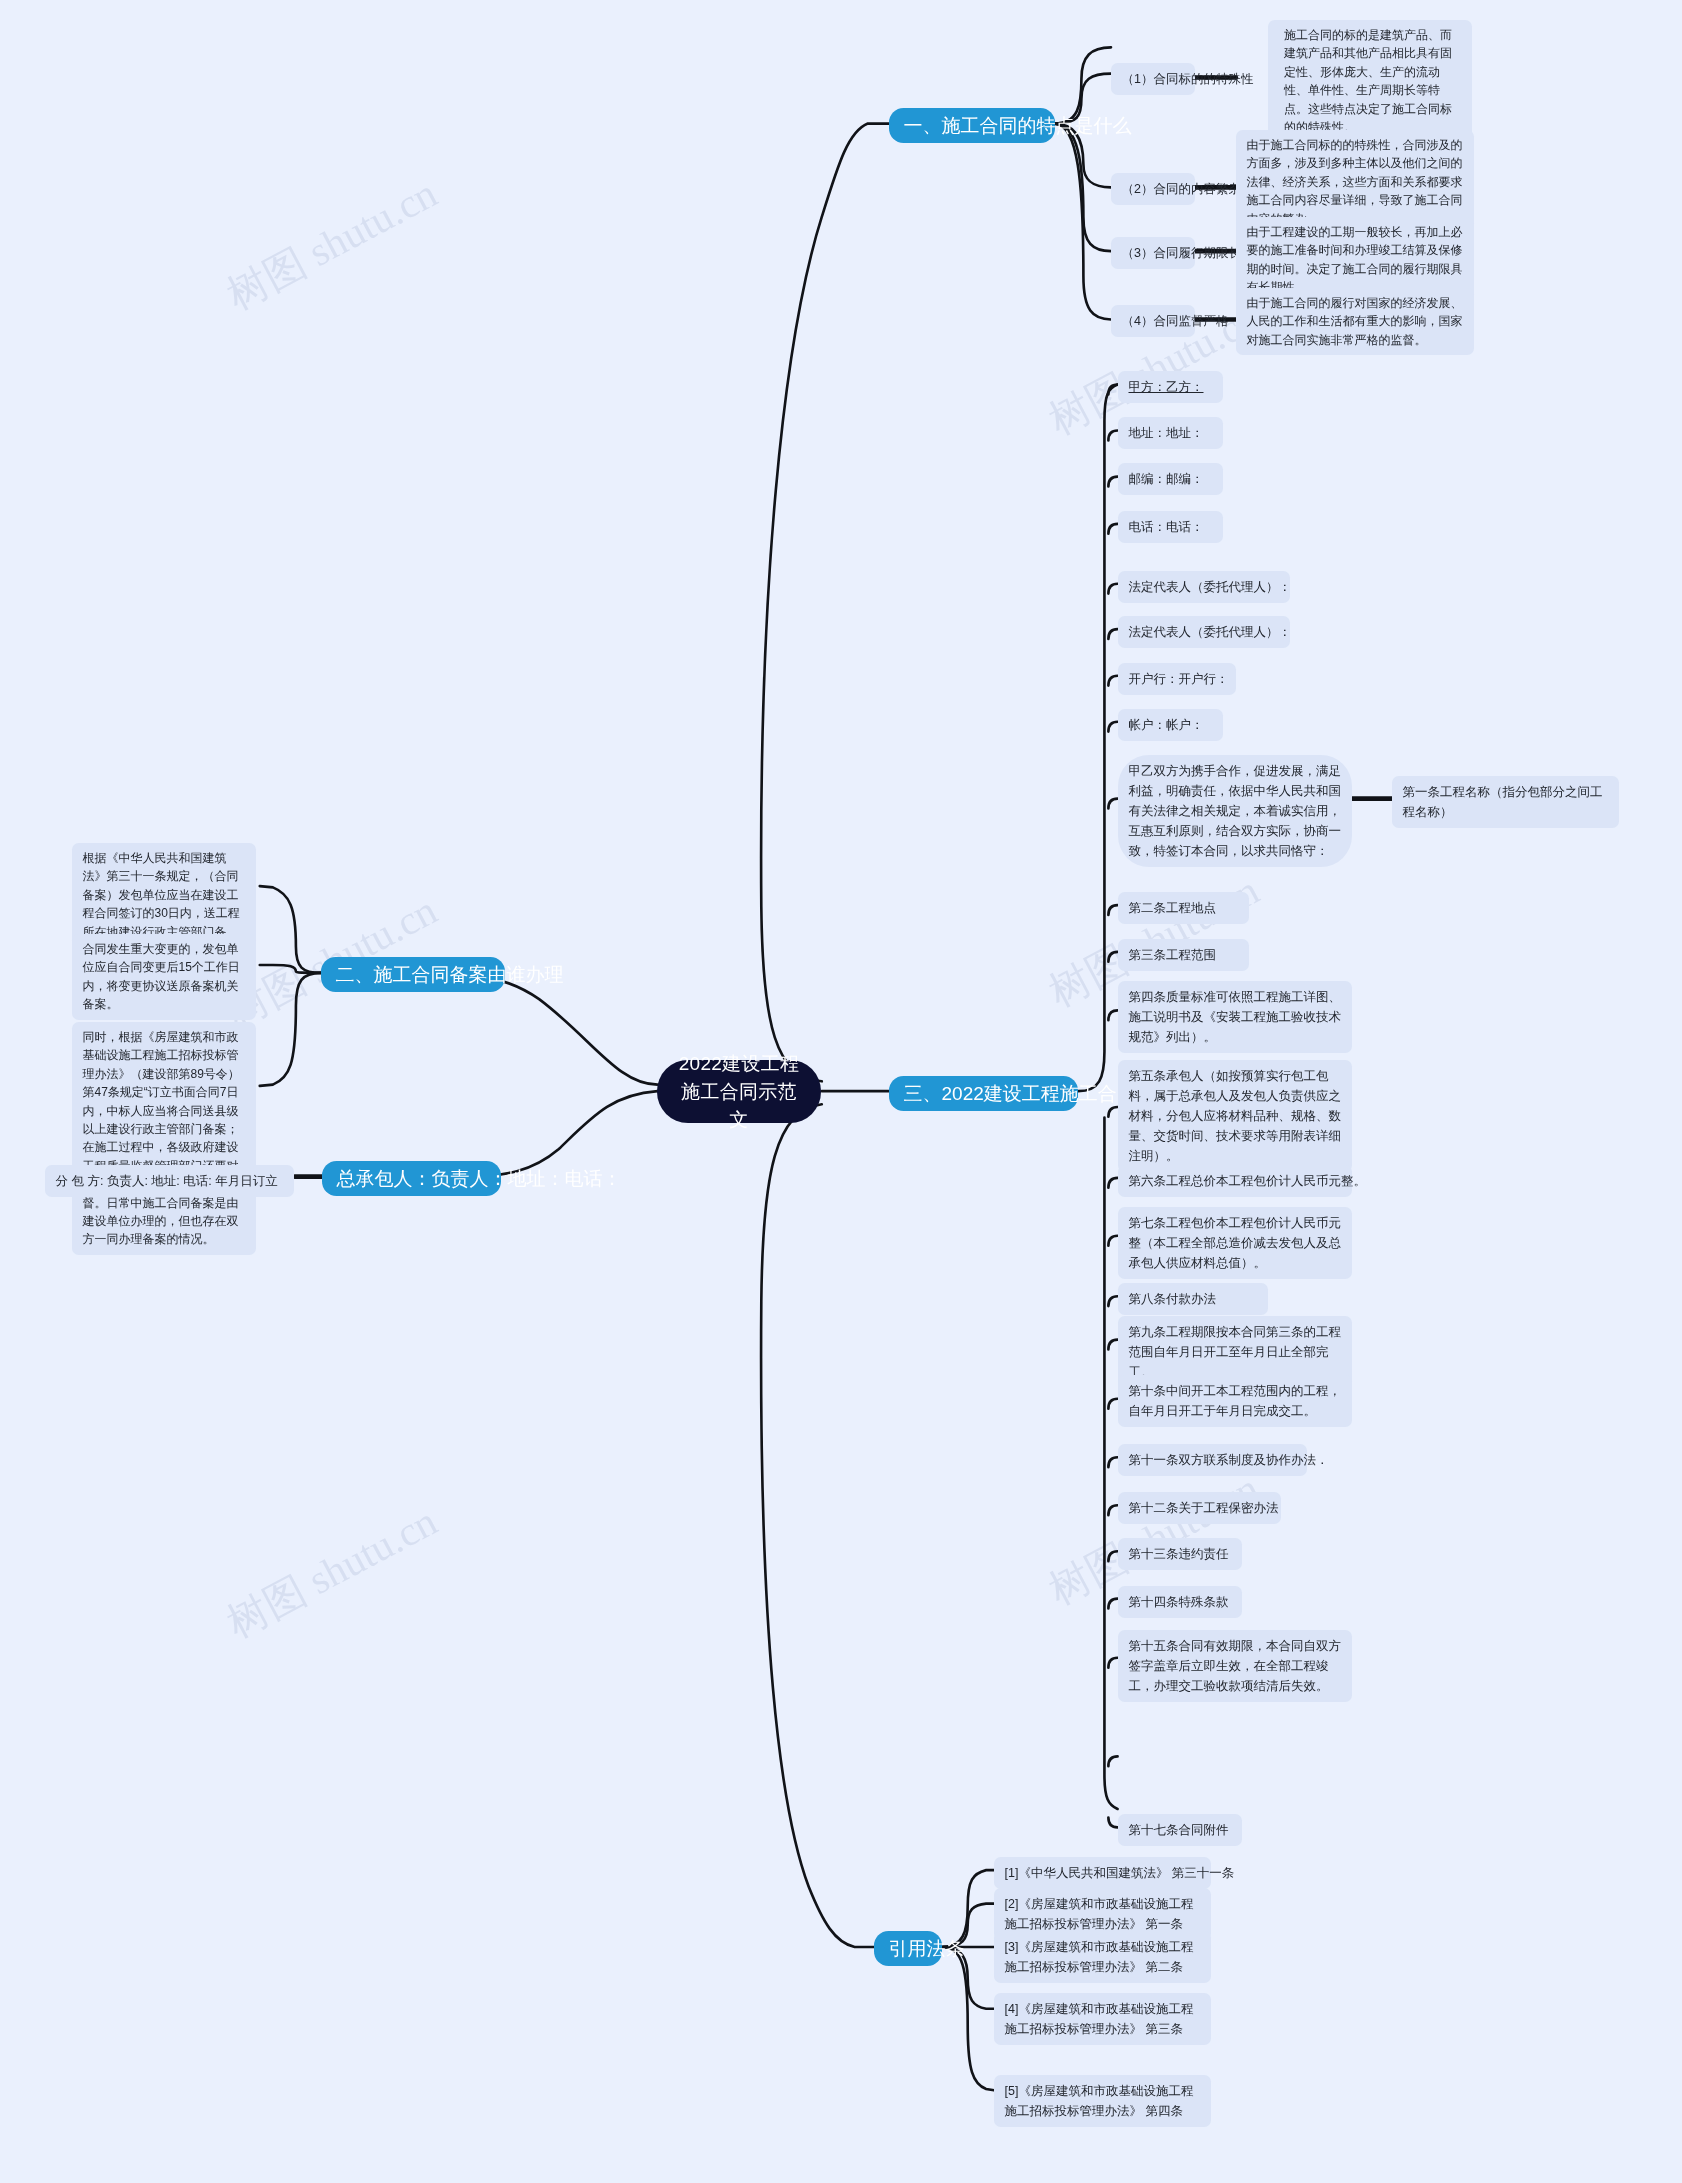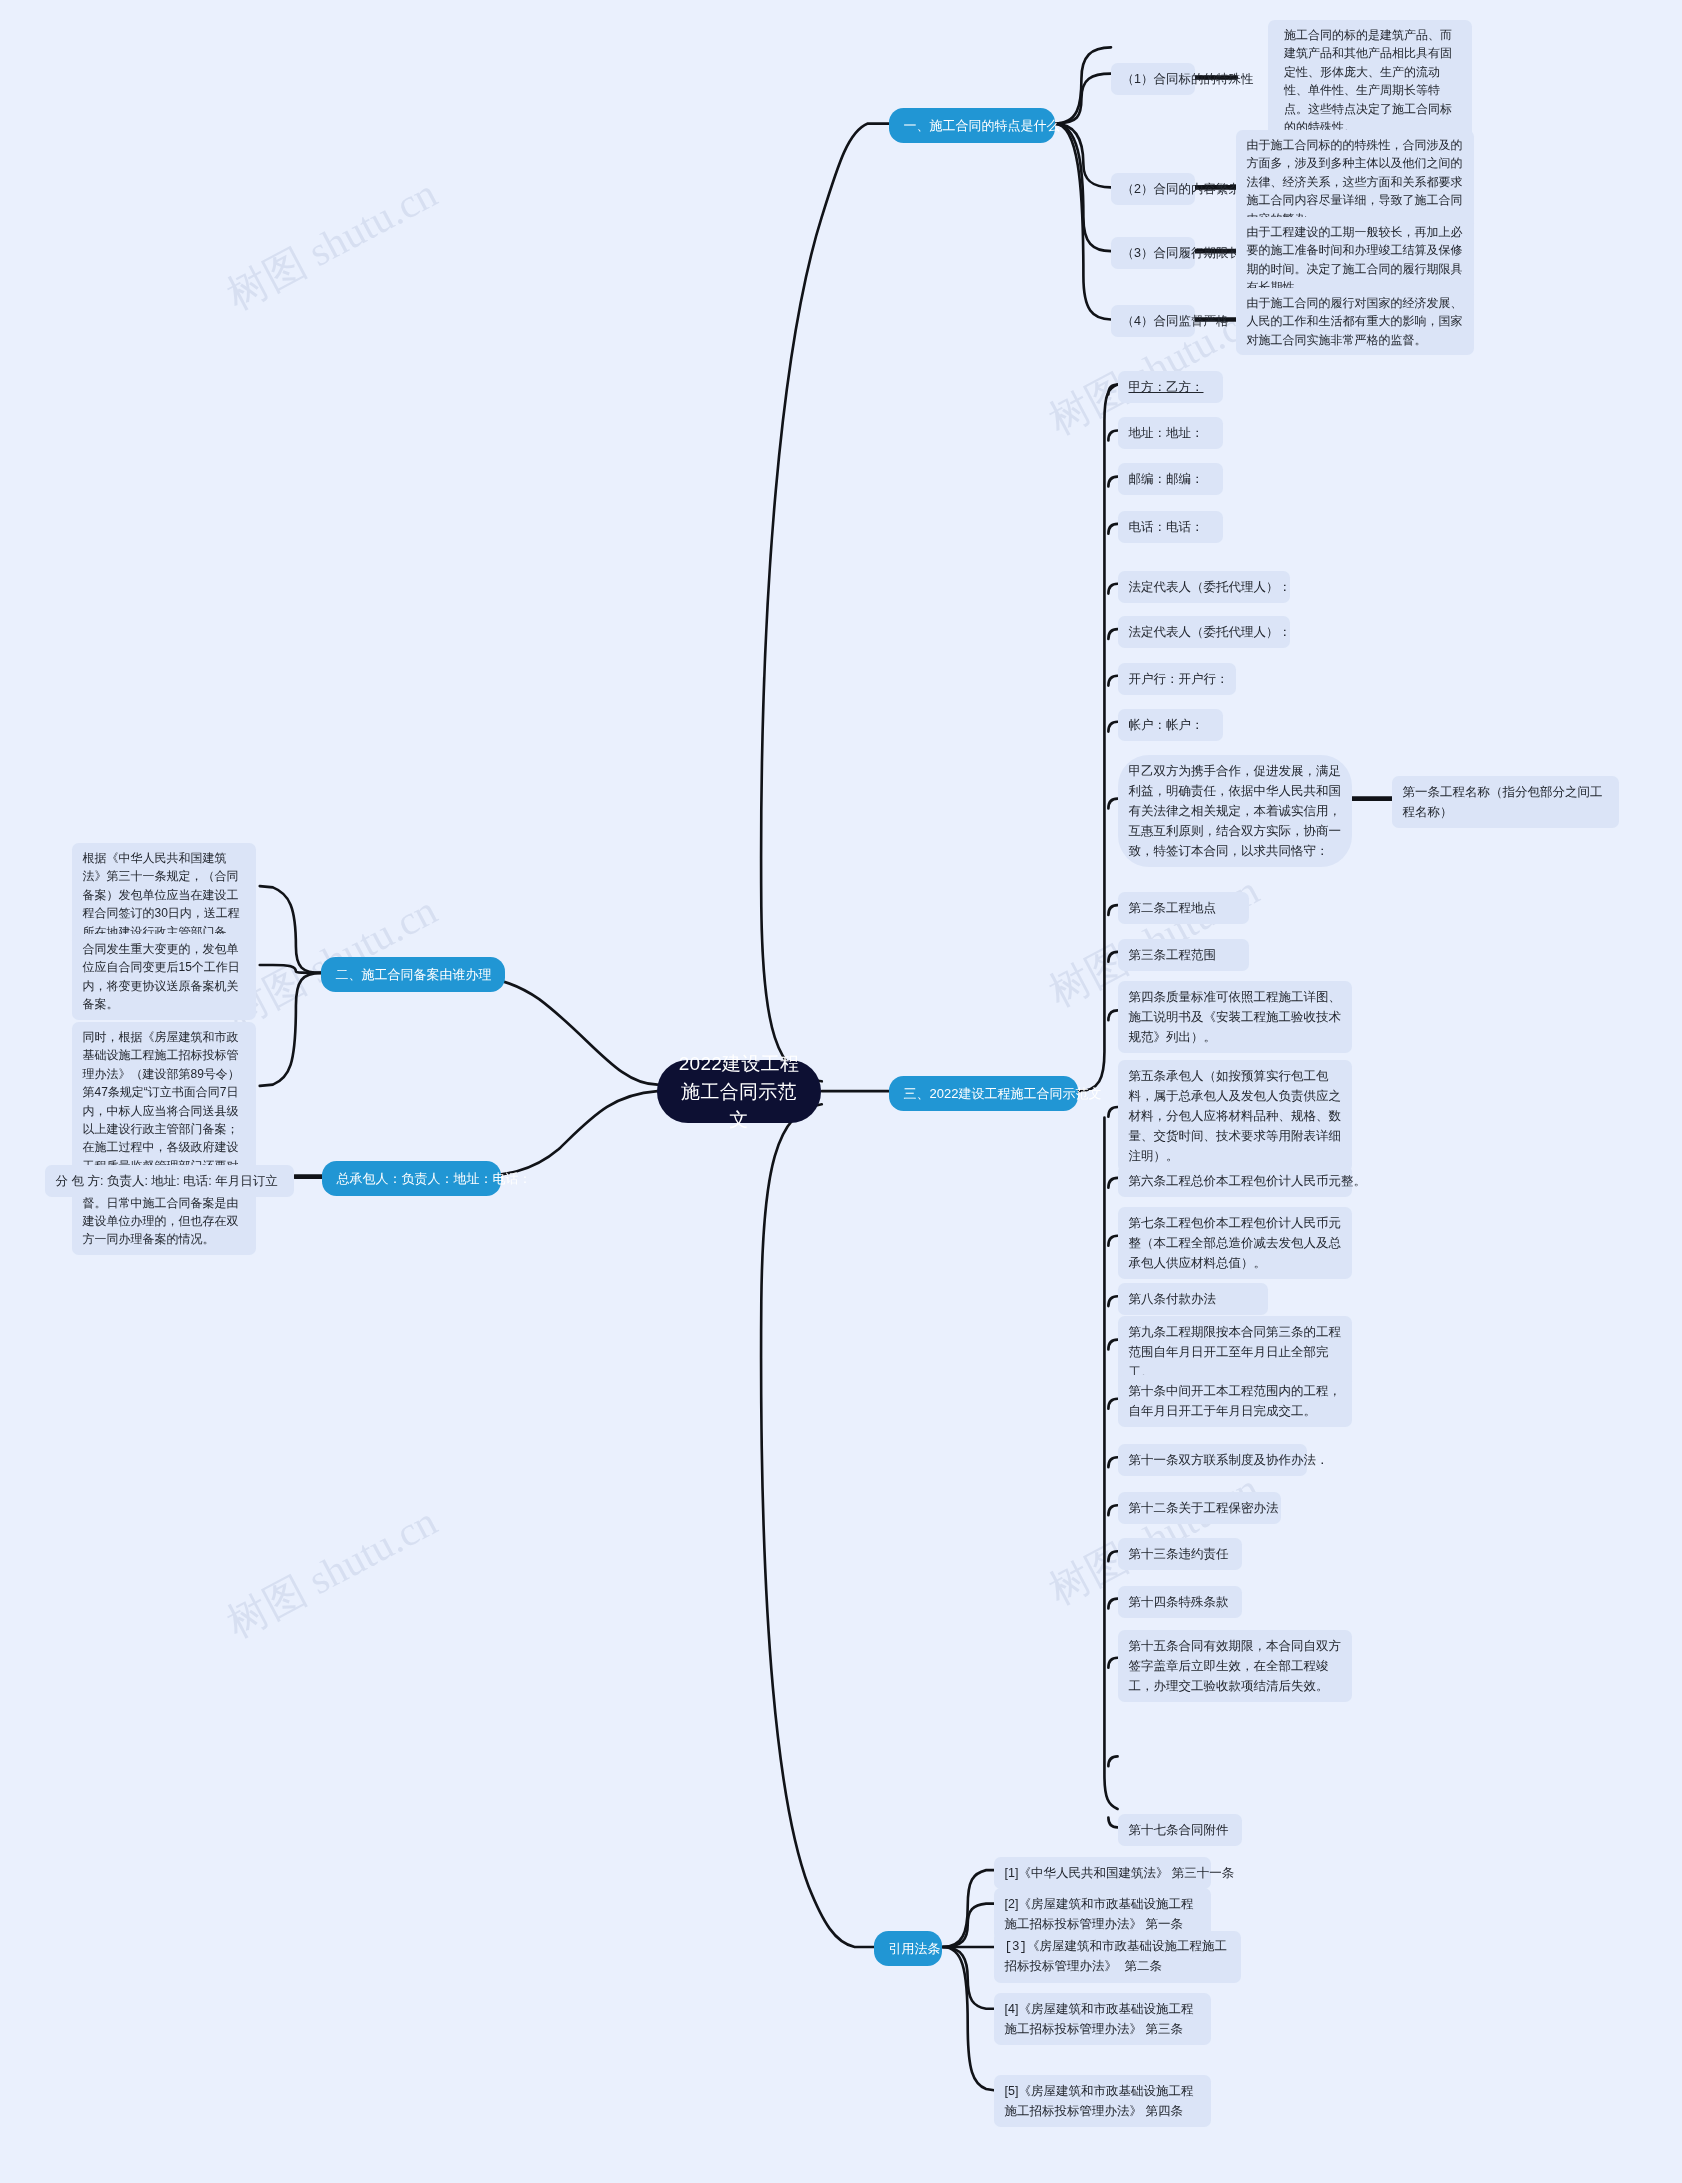--- a/index.html
+++ b/index.html
@@ -36,21 +36,21 @@
     font-size:19px;
     line-height:28px;
     text-align:center;
     padding:12px 17px;
     letter-spacing:0.3px;
   }
   .branch {
     background:#2196d4;
     color:#ffffff;
     border-radius:14.5px;
-    font-size:13px;
+    font-size:19px;
     line-height:21px;
     text-align:center;
     padding:7.2px 14.5px;
     white-space:nowrap;
   }
   .leaf {
     background:#dbe4f7;
     color:#22262e;
     border-radius:6.6px;
     font-size:12.5px;
@@ -257,21 +257,21 @@
     <span>第十七条合同附件</span></div>
 
   <div class="node branch" style="left:874px; top:1931px; width:68px;">
     <span>引用法条</span>
   </div>
 
   <div class="node leaf one" style="left:994px; top:1857px; width:217px;">
     <span>[1]《中华人民共和国建筑法》 第三十一条</span></div>
   <div class="node leaf" style="left:994px; top:1888px; width:217px;">
     <span>[2]《房屋建筑和市政基础设施工程施工招标投标管理办法》 第一条</span></div>
-  <div class="node leaf" style="left:994px; top:1931px; width:247px;font-family:Liberation Mono, monospace;">
+  <div class="node leaf" style="left:994px; top:1931px; width:217px;">
     <span>[3]《房屋建筑和市政基础设施工程施工招标投标管理办法》 第二条</span></div>
   <div class="node leaf" style="left:994px; top:1993px; width:217px;">
     <span>[4]《房屋建筑和市政基础设施工程施工招标投标管理办法》 第三条</span></div>
   <div class="node leaf" style="left:994px; top:2075px; width:217px;">
     <span>[5]《房屋建筑和市政基础设施工程施工招标投标管理办法》 第四条</span></div>
 
 </div>
 
 
 </body></html>

